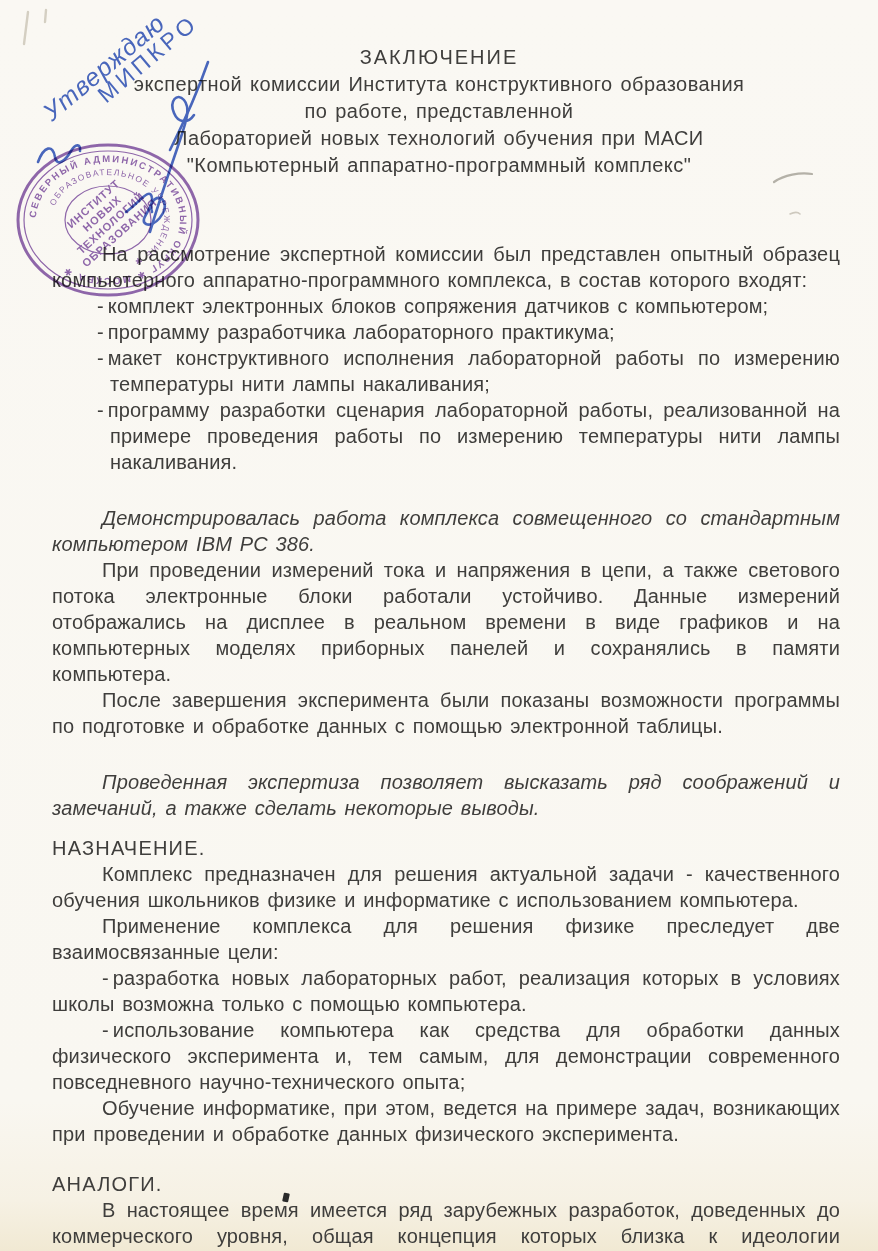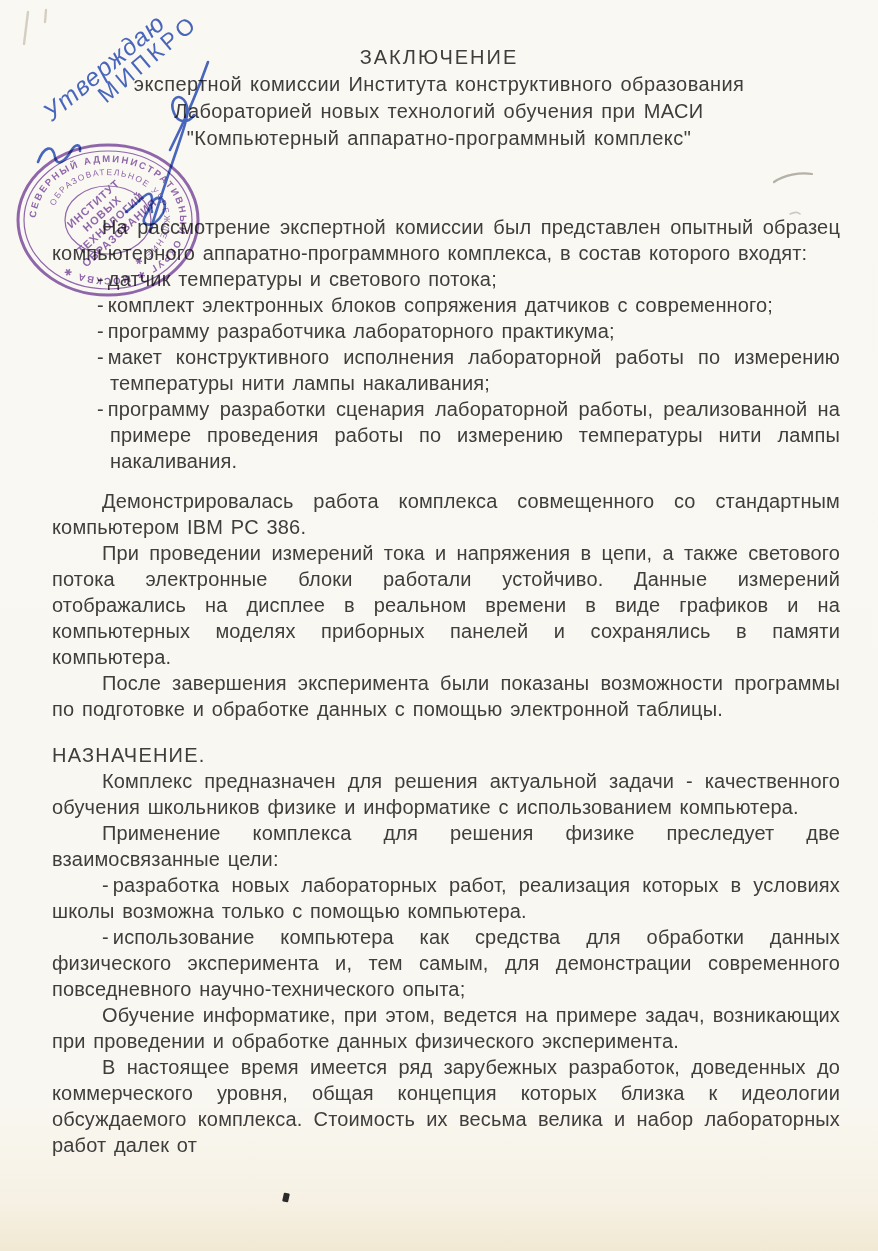--- a/index.html
+++ b/index.html
@@ -33,63 +33,65 @@
     padding-left:52px;
     padding-right:38px;
     font-size:20px;
     line-height:26px;
     letter-spacing:.15px;
     word-spacing:2px;
   }
   .doc-body .p{text-indent:50px;text-align:justify;}
   .doc-body .pd{text-indent:50px;text-align:justify;}
   .doc-body .li{padding-left:58px;text-indent:-13px;text-align:justify;}
-  .doc-body .h2{margin-top:20px;letter-spacing:1.2px;}
+  .doc-body .h2{margin-top:14px;letter-spacing:1.2px;}
   .doc-body .h2.analogs{margin-top:24px;}
-  .doc-body .gap{margin-top:14px;}
+  .doc-body .gap{margin-top:30px;font-style:italic;}
   .dash{padding-right:4px;}
   
   .overlay{position:absolute;mix-blend-mode:multiply;pointer-events:none;}
   .stamp-svg{left:6px;top:134px;width:204px;height:174px;opacity:.85;}
   .ink-svg{left:0;top:0;width:300px;height:270px;opacity:.92;}
   .pencil-marks{left:20px;top:6px;width:40px;height:50px;}
   .smudge{left:770px;top:168px;width:50px;height:55px;}
   .speck{
     position:absolute;left:283px;top:1193px;width:6px;height:9px;
     background:#2a2a2a;border-radius:1px;transform:rotate(12deg);
   }
 </style>
 </head>
 <body>
 
 <div class="page">
 
   <div class="header">
     <div class="title">ЗАКЛЮЧЕНИЕ</div>
     <div>экспертной комиссии Института конструктивного образования</div>
+    <div>по работе, представленной</div>
     <div>Лабораторией новых технологий обучения при МАСИ</div>
     <div>"Компьютерный аппаратно-программный комплекс"</div>
   </div>
 
   <div class="doc-body">
       <div class="p"><span>На рассмотрение экспертной комиссии был представлен опытный образец компьютерного аппаратно-программного комплекса, в состав которого входят:</span></div>
-      <div class="li"><span class="dash">-</span><span>датчик температуры и светового потока;</span></div>
-      <div class="li"><span class="dash">-</span><span>комплект электронных блоков сопряжения датчиков с современного;</span></div>
+      <div class="li"><span class="dash">-</span><span>комплект электронных блоков сопряжения датчиков с компьютером;</span></div>
       <div class="li"><span class="dash">-</span><span>программу разработчика лабораторного практикума;</span></div>
       <div class="li"><span class="dash">-</span><span>макет конструктивного исполнения лабораторной работы по измерению температуры нити лампы накаливания;</span></div>
       <div class="li"><span class="dash">-</span><span>программу разработки сценария лабораторной работы, реализованной на примере проведения работы по измерению температуры нити лампы накаливания.</span></div>
       <div class="p gap"><span>Демонстрировалась работа комплекса совмещенного со стандартным компьютером IBM PC 386.</span></div>
       <div class="p"><span>При проведении измерений тока и напряжения в цепи, а также светового потока электронные блоки работали устойчиво. Данные измерений отображались на дисплее в реальном времени в виде графиков и на компьютерных моделях приборных панелей и сохранялись в памяти компьютера.</span></div>
       <div class="p"><span>После завершения эксперимента были показаны возможности программы по подготовке и обработке данных с помощью электронной таблицы.</span></div>
+      <div class="p gap"><span>Проведенная экспертиза позволяет высказать ряд соображений и замечаний, а также сделать некоторые выводы.</span></div>
       <div class="h2"><span>НАЗНАЧЕНИЕ.</span></div>
       <div class="p"><span>Комплекс предназначен для решения актуальной задачи - качественного обучения школьников физике и информатике с использованием компьютера.</span></div>
       <div class="p"><span>Применение комплекса для решения физике преследует две взаимосвязанные цели:</span></div>
       <div class="pd"><span class="dash">-</span><span>разработка новых лабораторных работ, реализация которых в условиях школы возможна только с помощью компьютера.</span></div>
       <div class="pd"><span class="dash">-</span><span>использование компьютера как средства для обработки данных физического эксперимента и, тем самым, для демонстрации современного повседневного научно-технического опыта;</span></div>
       <div class="p"><span>Обучение информатике, при этом, ведется на примере задач, возникающих при проведении и обработке данных физического эксперимента.</span></div>
+      <div class="h2 analogs"><span>АНАЛОГИ.</span></div>
       <div class="p"><span>В настоящее время имеется ряд зарубежных разработок, доведенных до коммерческого уровня, общая концепция которых близка к идеологии обсуждаемого комплекса. Стоимость их весьма велика и набор лабораторных работ далек от</span></div>
     </div>
 
   <svg class="overlay stamp-svg" viewBox="0 0 204 174" xmlns="http://www.w3.org/2000/svg">
     <defs>
       <path id="ringOuter" d="M 30 86 A 72 58 0 1 1 174 86 A 72 58 0 1 1 30 86"></path>
       <path id="ringInner" d="M 46 86 A 56 45 0 1 1 158 86 A 56 45 0 1 1 46 86"></path>
     </defs>
     <g fill="none" stroke="#7e4fa5">
       <ellipse cx="102" cy="86" rx="90" ry="75" stroke-width="3"></ellipse>

